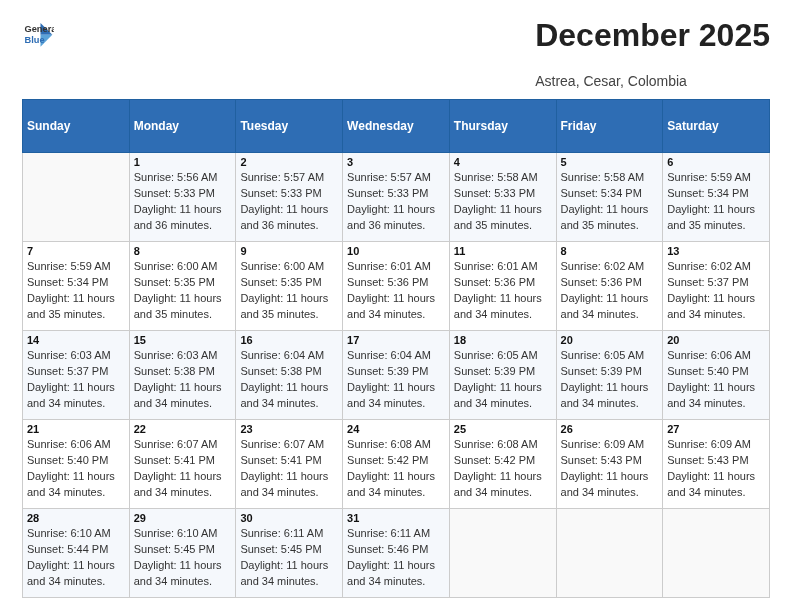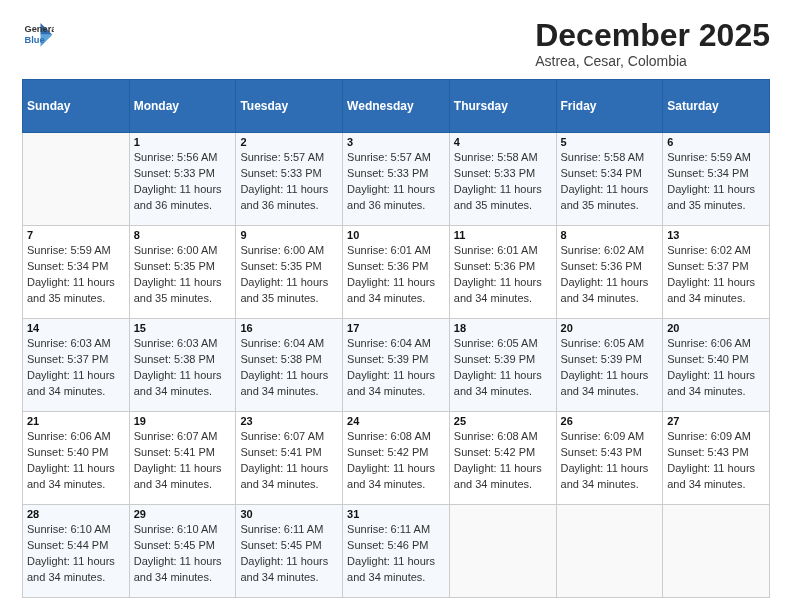--- a/index.html
+++ b/index.html
@@ -36,21 +36,21 @@
     }
     .cal-title {
       font-size: 32px;
       font-weight: bold;
       color: #222;
       line-height: 1.1;
     }
     .cal-subtitle {
       font-size: 14px;
       color: #444;
-      margin-top: 0;
+      margin-top: 20px;
     }
     .calendar {
       width: 100%;
       border-collapse: collapse;
       flex: 1;
       table-layout: fixed;
     }
     .calendar thead tr th {
       background: #2e6db4;
       color: #fff;
@@ -252,21 +252,21 @@
         </td>
         </tr>
         <tr>
           <td>
           <span class="day-number">21</span>
           <div class="day-info">
             Sunrise: 6:06 AM<br>Sunset: 5:40 PM<br>Daylight: 11 hours and 34 minutes.
           </div>
         </td>
           <td>
-          <span class="day-number">19</span>
+          <span class="day-number">22</span>
           <div class="day-info">
             Sunrise: 6:07 AM<br>Sunset: 5:41 PM<br>Daylight: 11 hours and 34 minutes.
           </div>
         </td>
           <td>
           <span class="day-number">23</span>
           <div class="day-info">
             Sunrise: 6:07 AM<br>Sunset: 5:41 PM<br>Daylight: 11 hours and 34 minutes.
           </div>
         </td>

